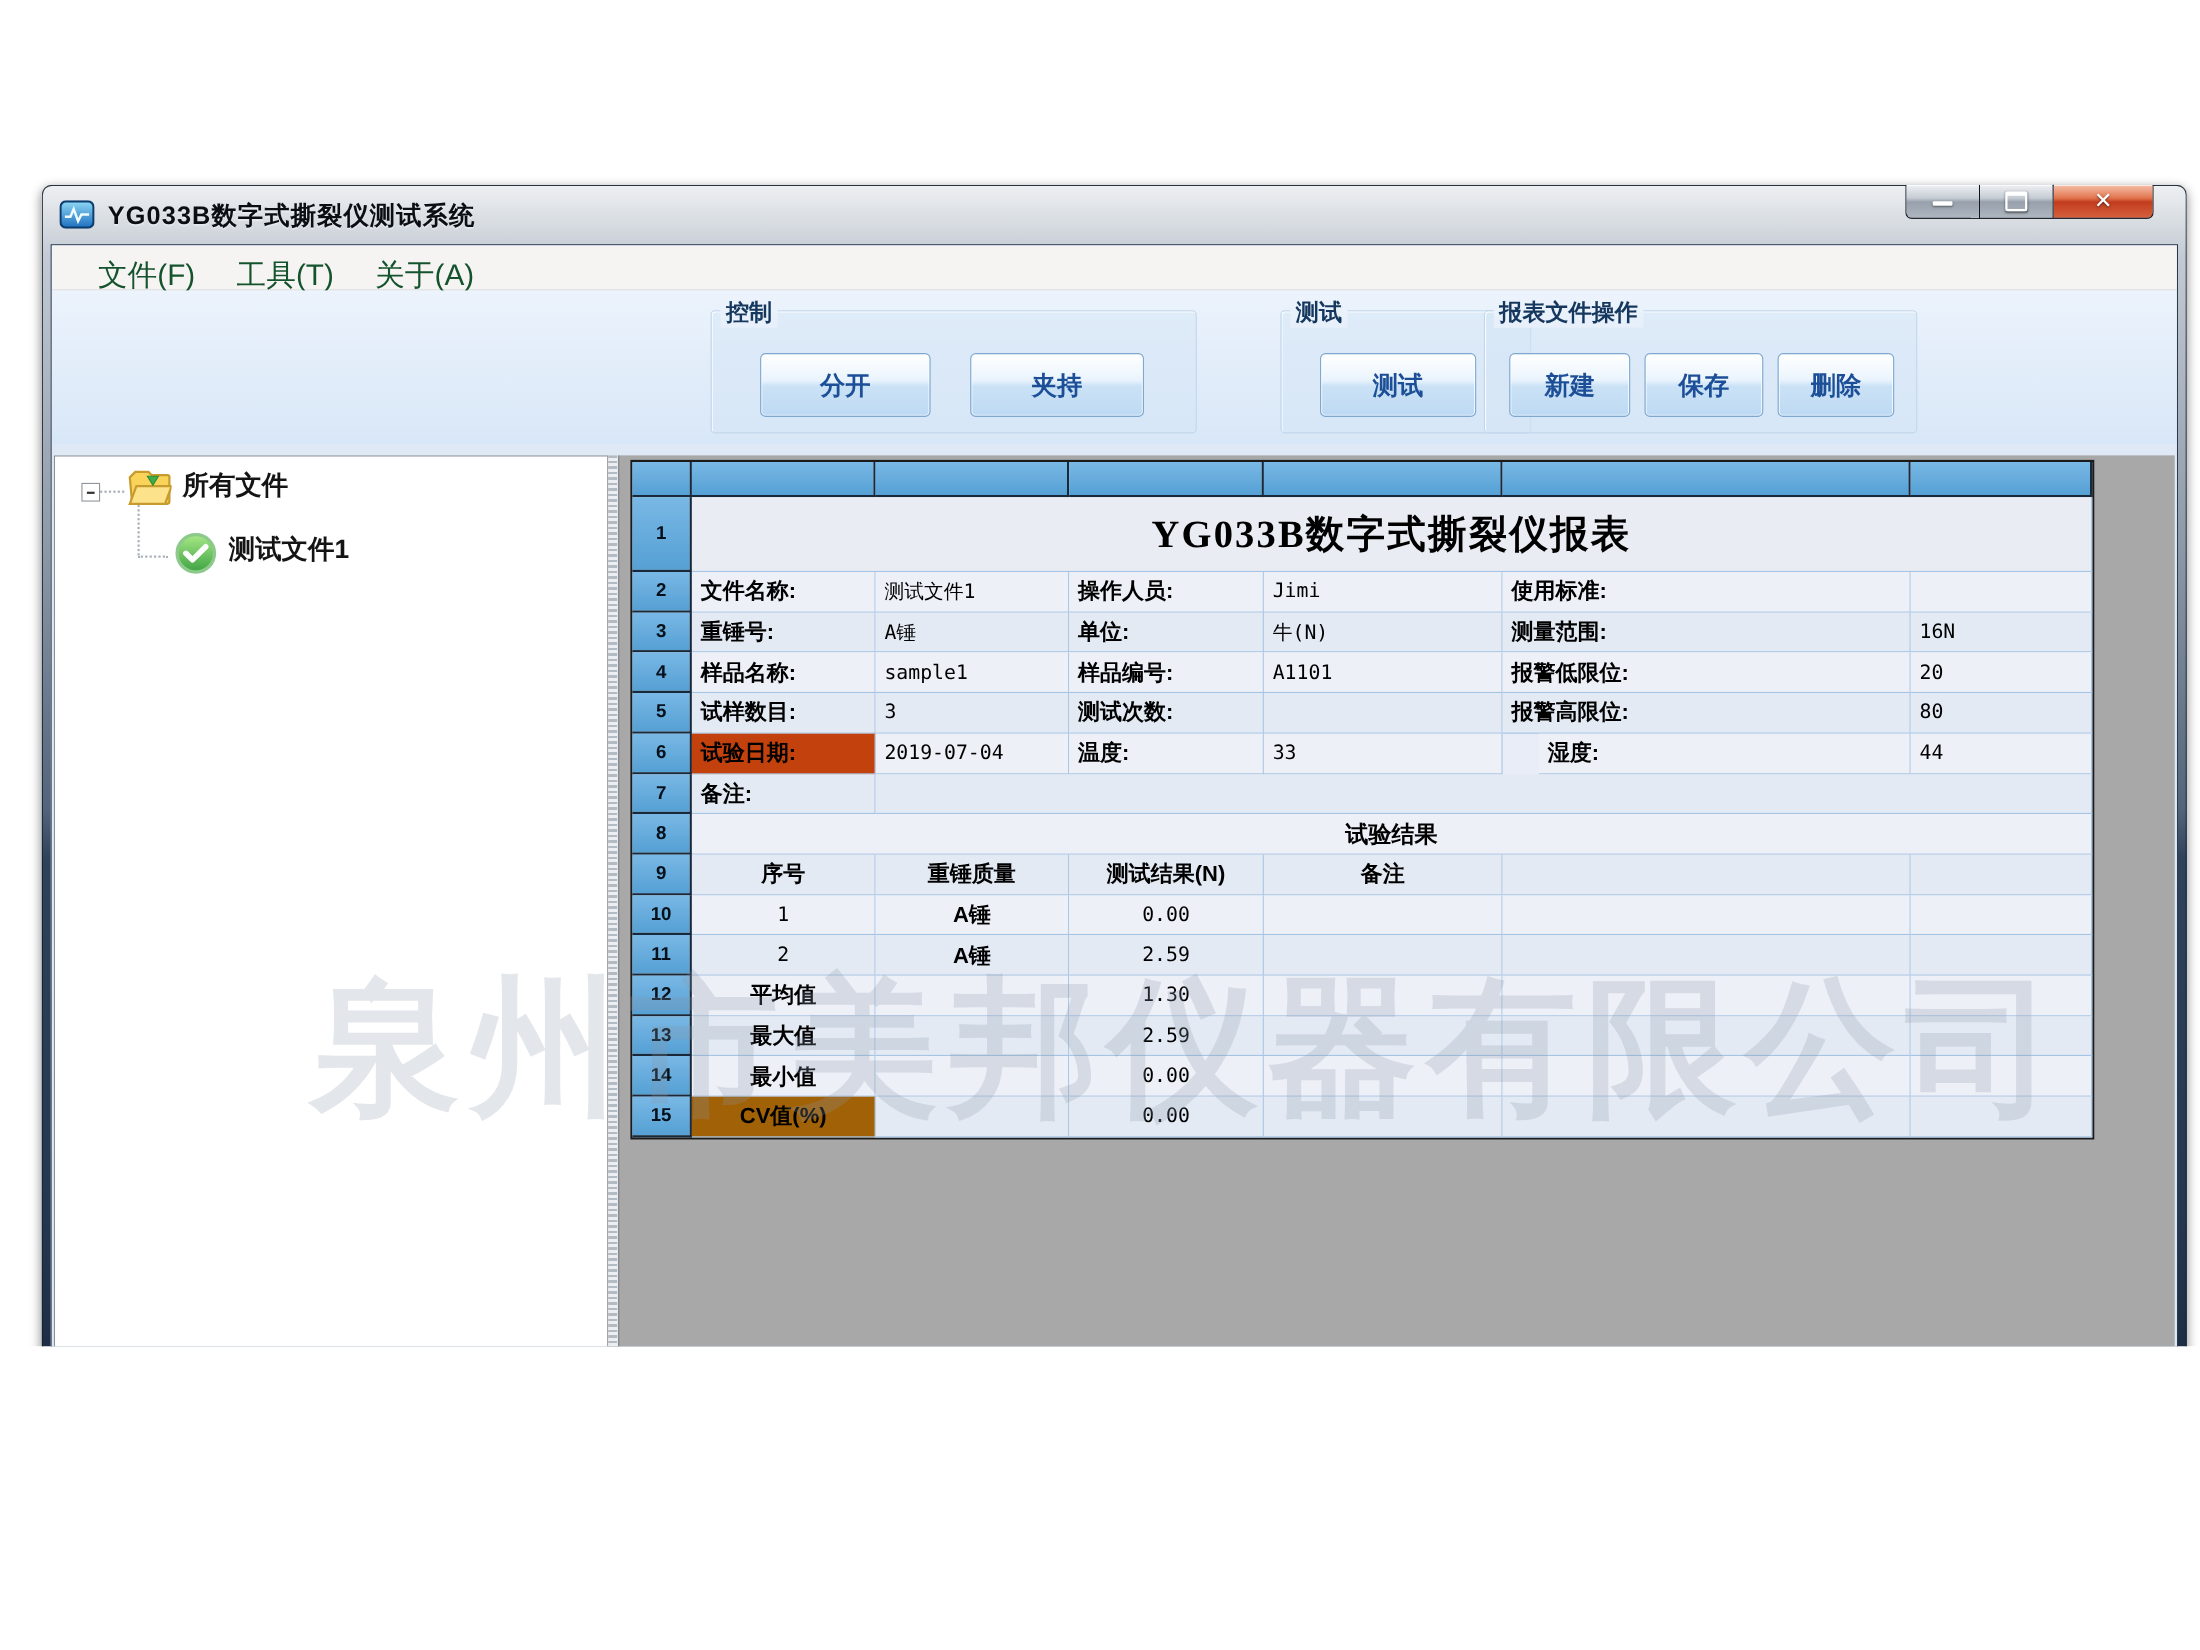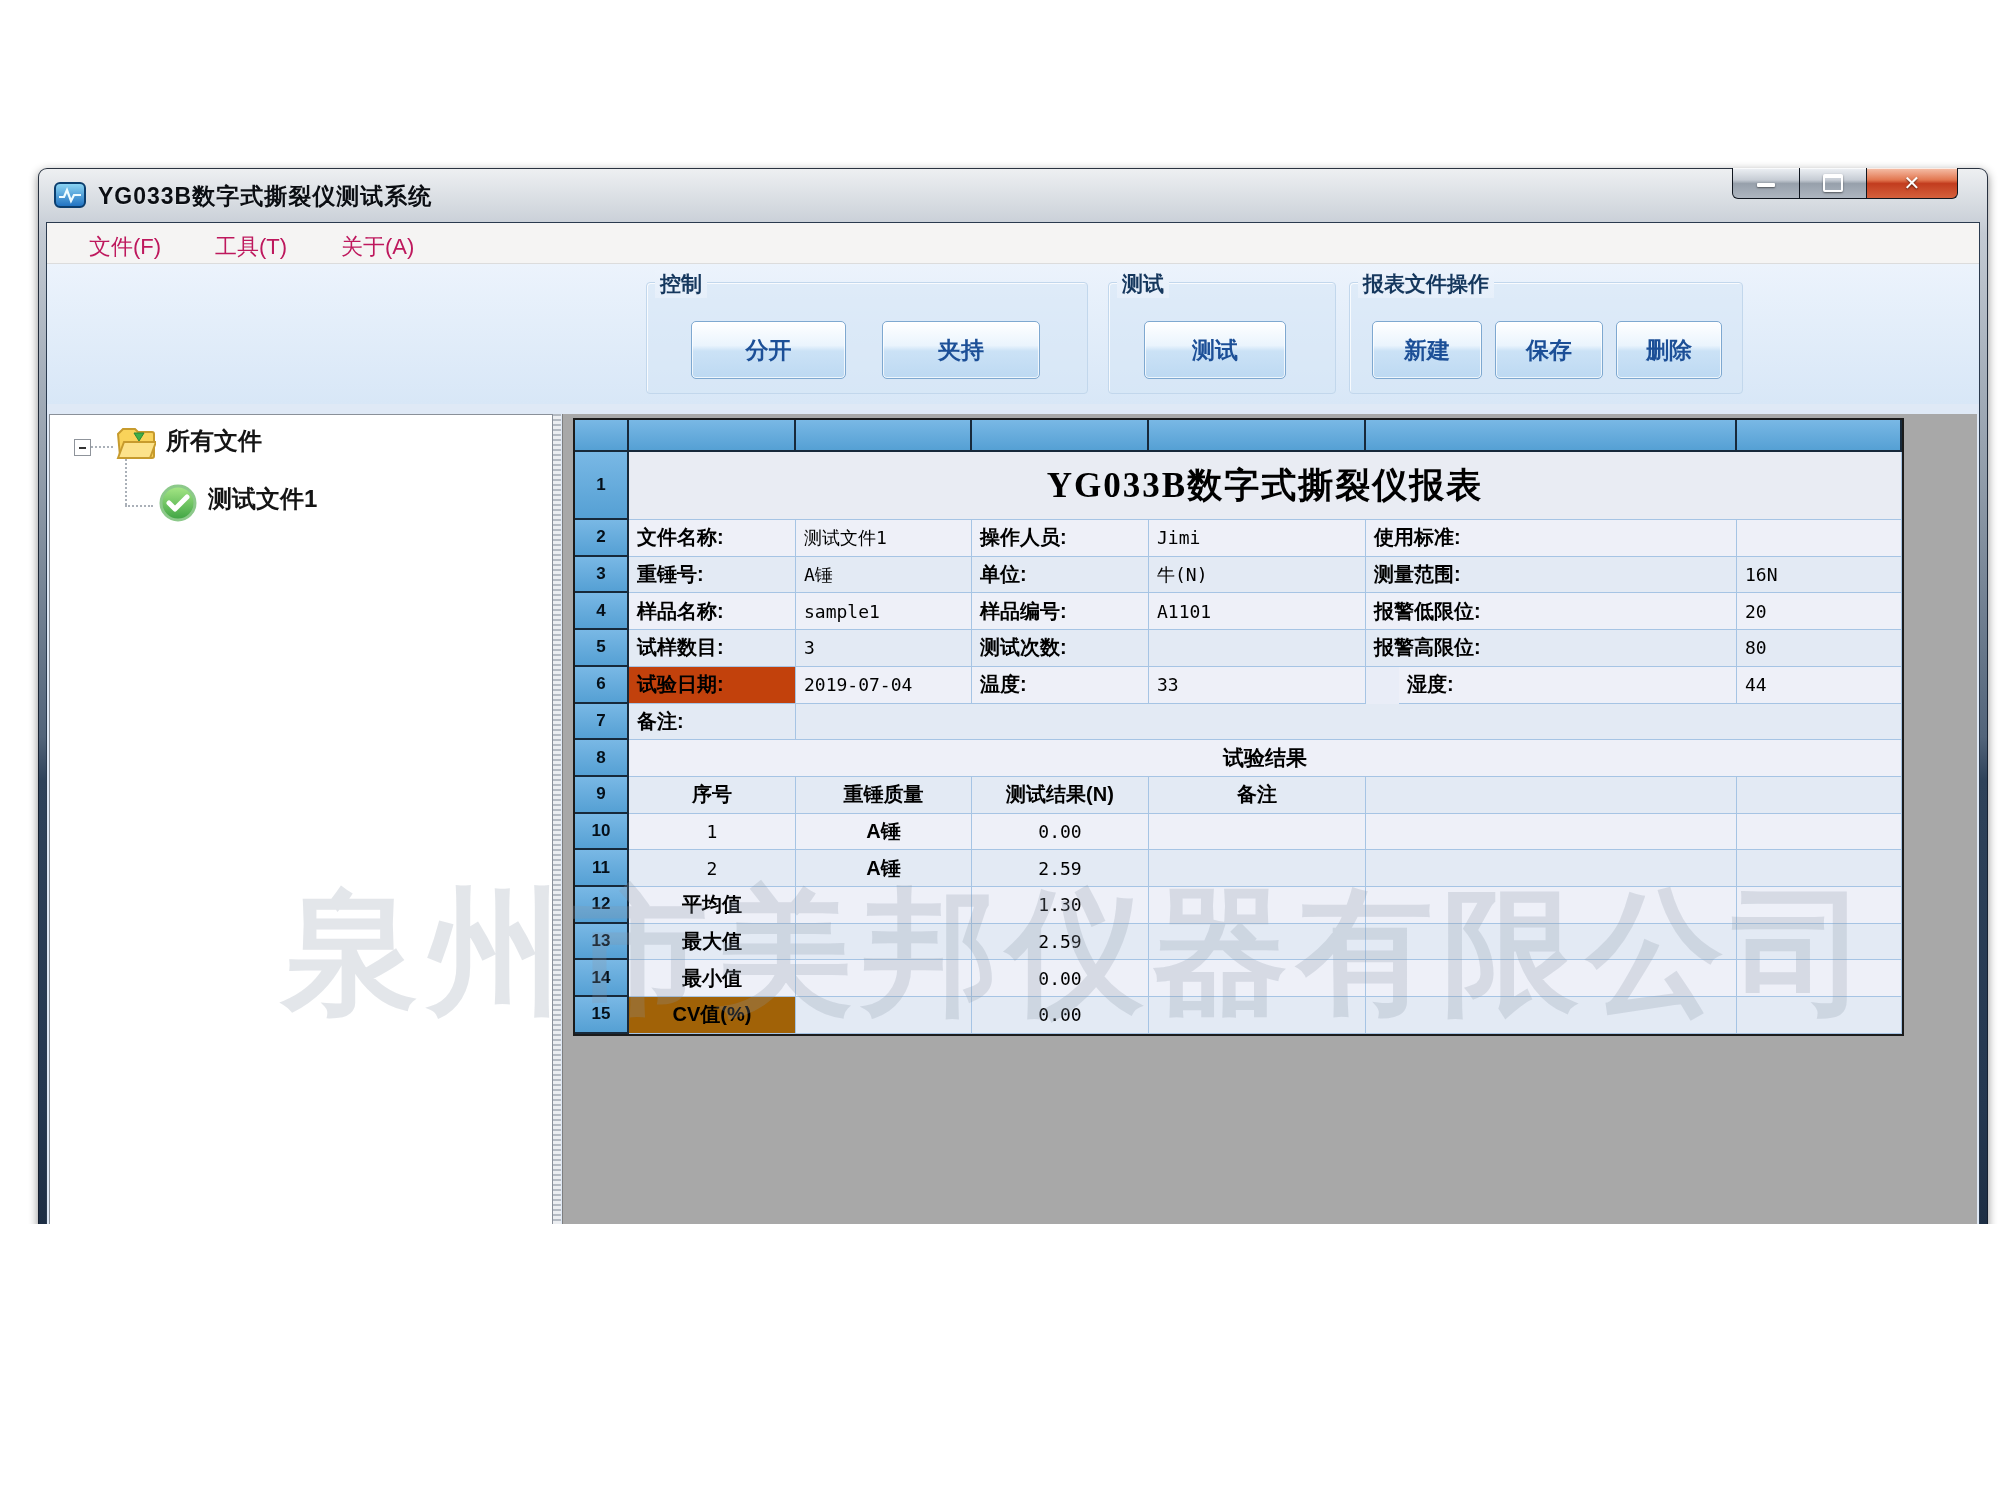--- a/index.html
+++ b/index.html
@@ -24,21 +24,21 @@
   .wbtn.close{width:90px;border-left:none;border-radius:0 0 6px 0;
         background:linear-gradient(180deg,#f6c1ab 0%,#e2764f 40%,#c23c1e 52%,#d5603c 100%);}
   .glyph-min{width:18px;height:4px;background:#ffffff;border-radius:1px;box-shadow:0 1px 2px rgba(0,0,0,.5);margin-top:4px;}
   .glyph-max{width:16px;height:12px;border:2px solid #ffffff;border-top-width:4px;border-radius:2px;
              box-shadow:0 1px 2px rgba(0,0,0,.5);}
   .glyph-close{color:#fff;font-size:20px;font-weight:bold;text-shadow:0 1px 2px rgba(0,0,0,.6);line-height:1;}
   
   #client{position:absolute;left:8px;right:8px;top:54px;bottom:11px;background:#dfe9f6;
           border:1px solid #2a3a4e;overflow:hidden;}
   #menubar{position:absolute;left:0;right:0;top:0;height:40px;background:#f5f4f3;border-bottom:1px solid #dcdcdc;}
-  .menu-item{position:absolute;top:7px;font-size:22px;color:#be185d;padding:2px 6px;cursor:default;}
+  .menu-item{position:absolute;top:7px;font-size:27px;color:#14532d;padding:2px 6px;cursor:default;}
   
   #toolbar{position:absolute;left:0;right:0;top:41px;height:140px;
            background:linear-gradient(180deg,#ecf3fc 0%,#d8e7f7 100%);}
   .tb-group{position:absolute;top:18px;height:110px;border:1px solid #c2d7ec;border-radius:4px;
             background:rgba(214,229,245,.55);box-shadow:inset 1px 1px 0 rgba(255,255,255,.8);}
   .tb-group-label{position:absolute;top:-13px;left:8px;padding:0 5px;font-size:21px;font-weight:bold;color:#15375d;
                   background:linear-gradient(180deg,#ecf3fc,#e6effa);}
   .tb-btn{position:absolute;top:38px;height:56px;border:1px solid #7ea8d0;border-radius:5px;
           background:linear-gradient(180deg,#ffffff 0%,#eaf4fd 42%,#cbe2f6 52%,#bdd9f2 100%);
           box-shadow:inset 0 0 0 1px rgba(255,255,255,.75);
@@ -118,21 +118,21 @@
         <span class="menu-item" style="left:162px">工具(T)</span>
         <span class="menu-item" style="left:288px">关于(A)</span>
       </div>
 
       <div id="toolbar">
         <div class="tb-group" style="left:599px;width:440px;">
           <span class="tb-group-label">控制</span>
           <div class="tb-btn" style="left:44px;width:153px;">分开</div>
           <div class="tb-btn" style="left:235px;width:156px;">夹持</div>
         </div>
-        <div class="tb-group" style="left:1061px;width:226px;">
+        <div class="tb-group" style="left:1117px;width:226px;">
           <span class="tb-group-label">测试</span>
           <div class="tb-btn" style="left:35px;width:140px;">测试</div>
         </div>
         <div class="tb-group" style="left:1302px;width:392px;">
           <span class="tb-group-label">报表文件操作</span>
           <div class="tb-btn" style="left:22px;width:108px;">新建</div>
           <div class="tb-btn" style="left:145px;width:106px;">保存</div>
           <div class="tb-btn" style="left:266px;width:104px;">删除</div>
         </div>
       </div>

